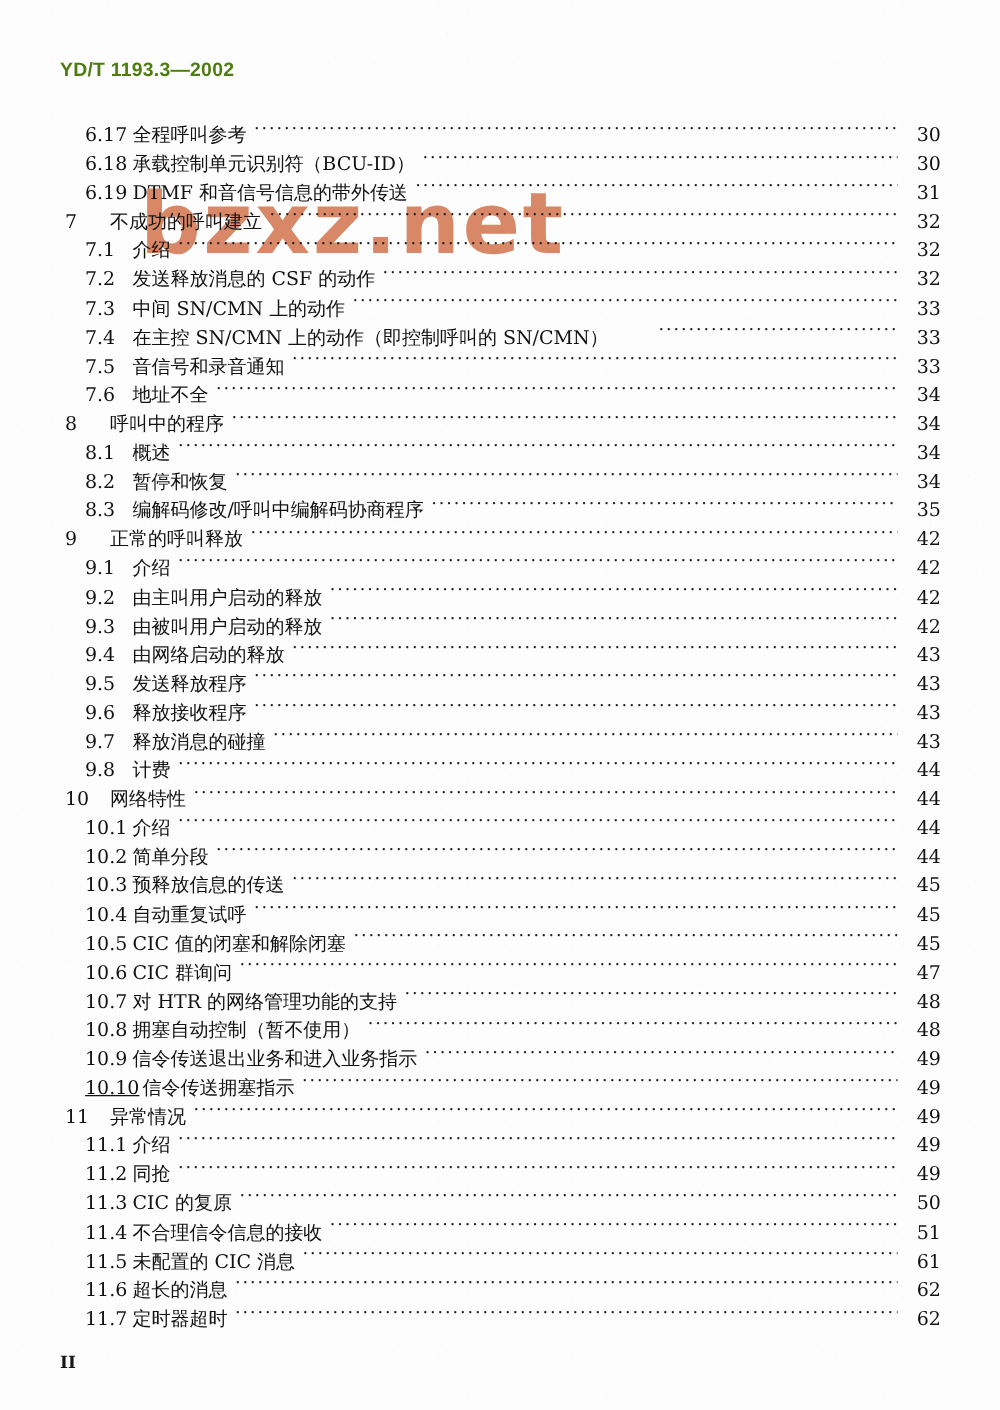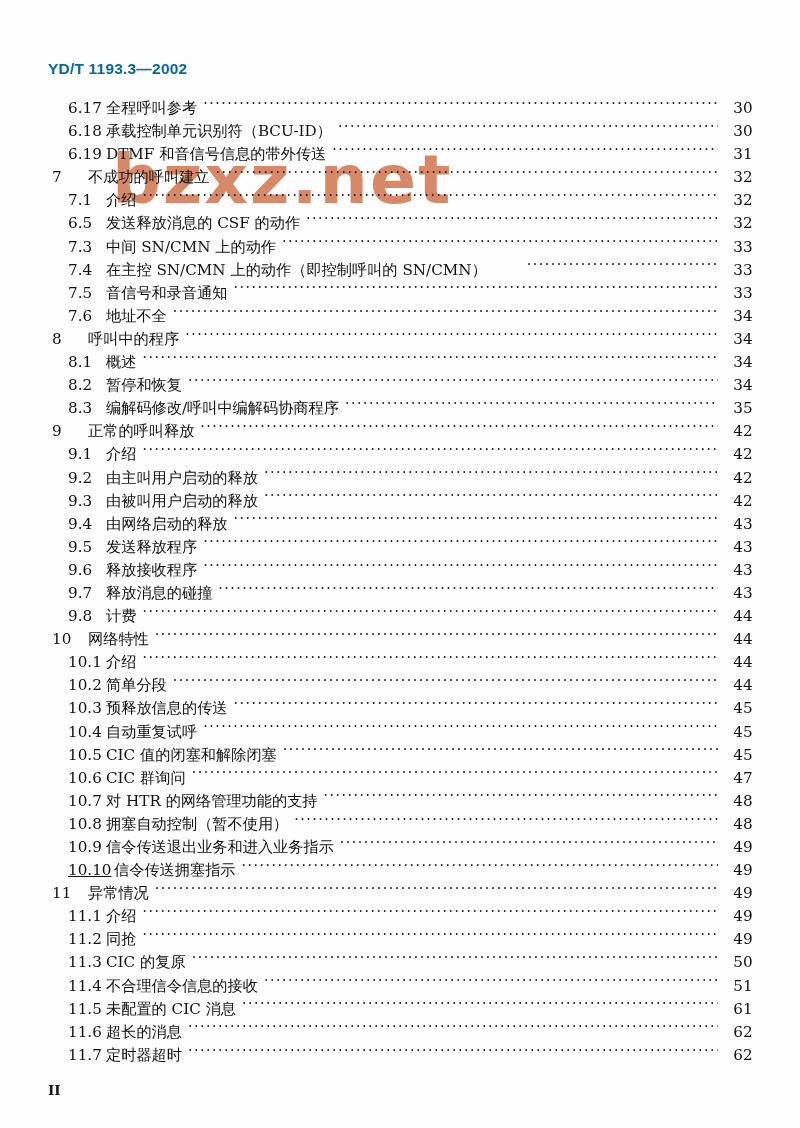--- a/index.html
+++ b/index.html
@@ -31,26 +31,26 @@
       radial-gradient(circle at 86% 47%, rgba(0,0,0,.016) 0 1px, transparent 1px),
       radial-gradient(circle at 48% 88%, rgba(0,0,0,.018) 0 1px, transparent 1px);
     background-size: 37px 41px, 53px 47px, 43px 39px, 61px 57px, 49px 53px;
     opacity: .75;
   }
 
   
   #doc-header {
     position: absolute;
     left: 48px;
-    top: 60px;
+    top: 48px;
     font-family: "Liberation Sans", "DejaVu Sans", sans-serif;
     font-weight: bold;
     font-size: 15.5px;
     letter-spacing: .2px;
-    color: #0369a1;
+    color: #4d7c0f;
     white-space: nowrap;
   }
 
   
   #watermark {
     position: absolute;
     left: 112px;
     top: 140px;
     font-family: "DejaVu Sans", "Liberation Sans", sans-serif;
     font-weight: bold;
@@ -172,21 +172,21 @@
         <span class="leader"></span>
         <span class="page-no">32</span>
       </div>
       <div class="toc-row lvl2">
         <span class="num">7.1</span>
         <span class="title">介绍</span>
         <span class="leader"></span>
         <span class="page-no">32</span>
       </div>
       <div class="toc-row lvl2">
-        <span class="num">6.5</span>
+        <span class="num">7.2</span>
         <span class="title">发送释放消息的 CSF 的动作</span>
         <span class="leader"></span>
         <span class="page-no">32</span>
       </div>
       <div class="toc-row lvl2">
         <span class="num">7.3</span>
         <span class="title">中间 SN/CMN 上的动作</span>
         <span class="leader"></span>
         <span class="page-no">33</span>
       </div>

